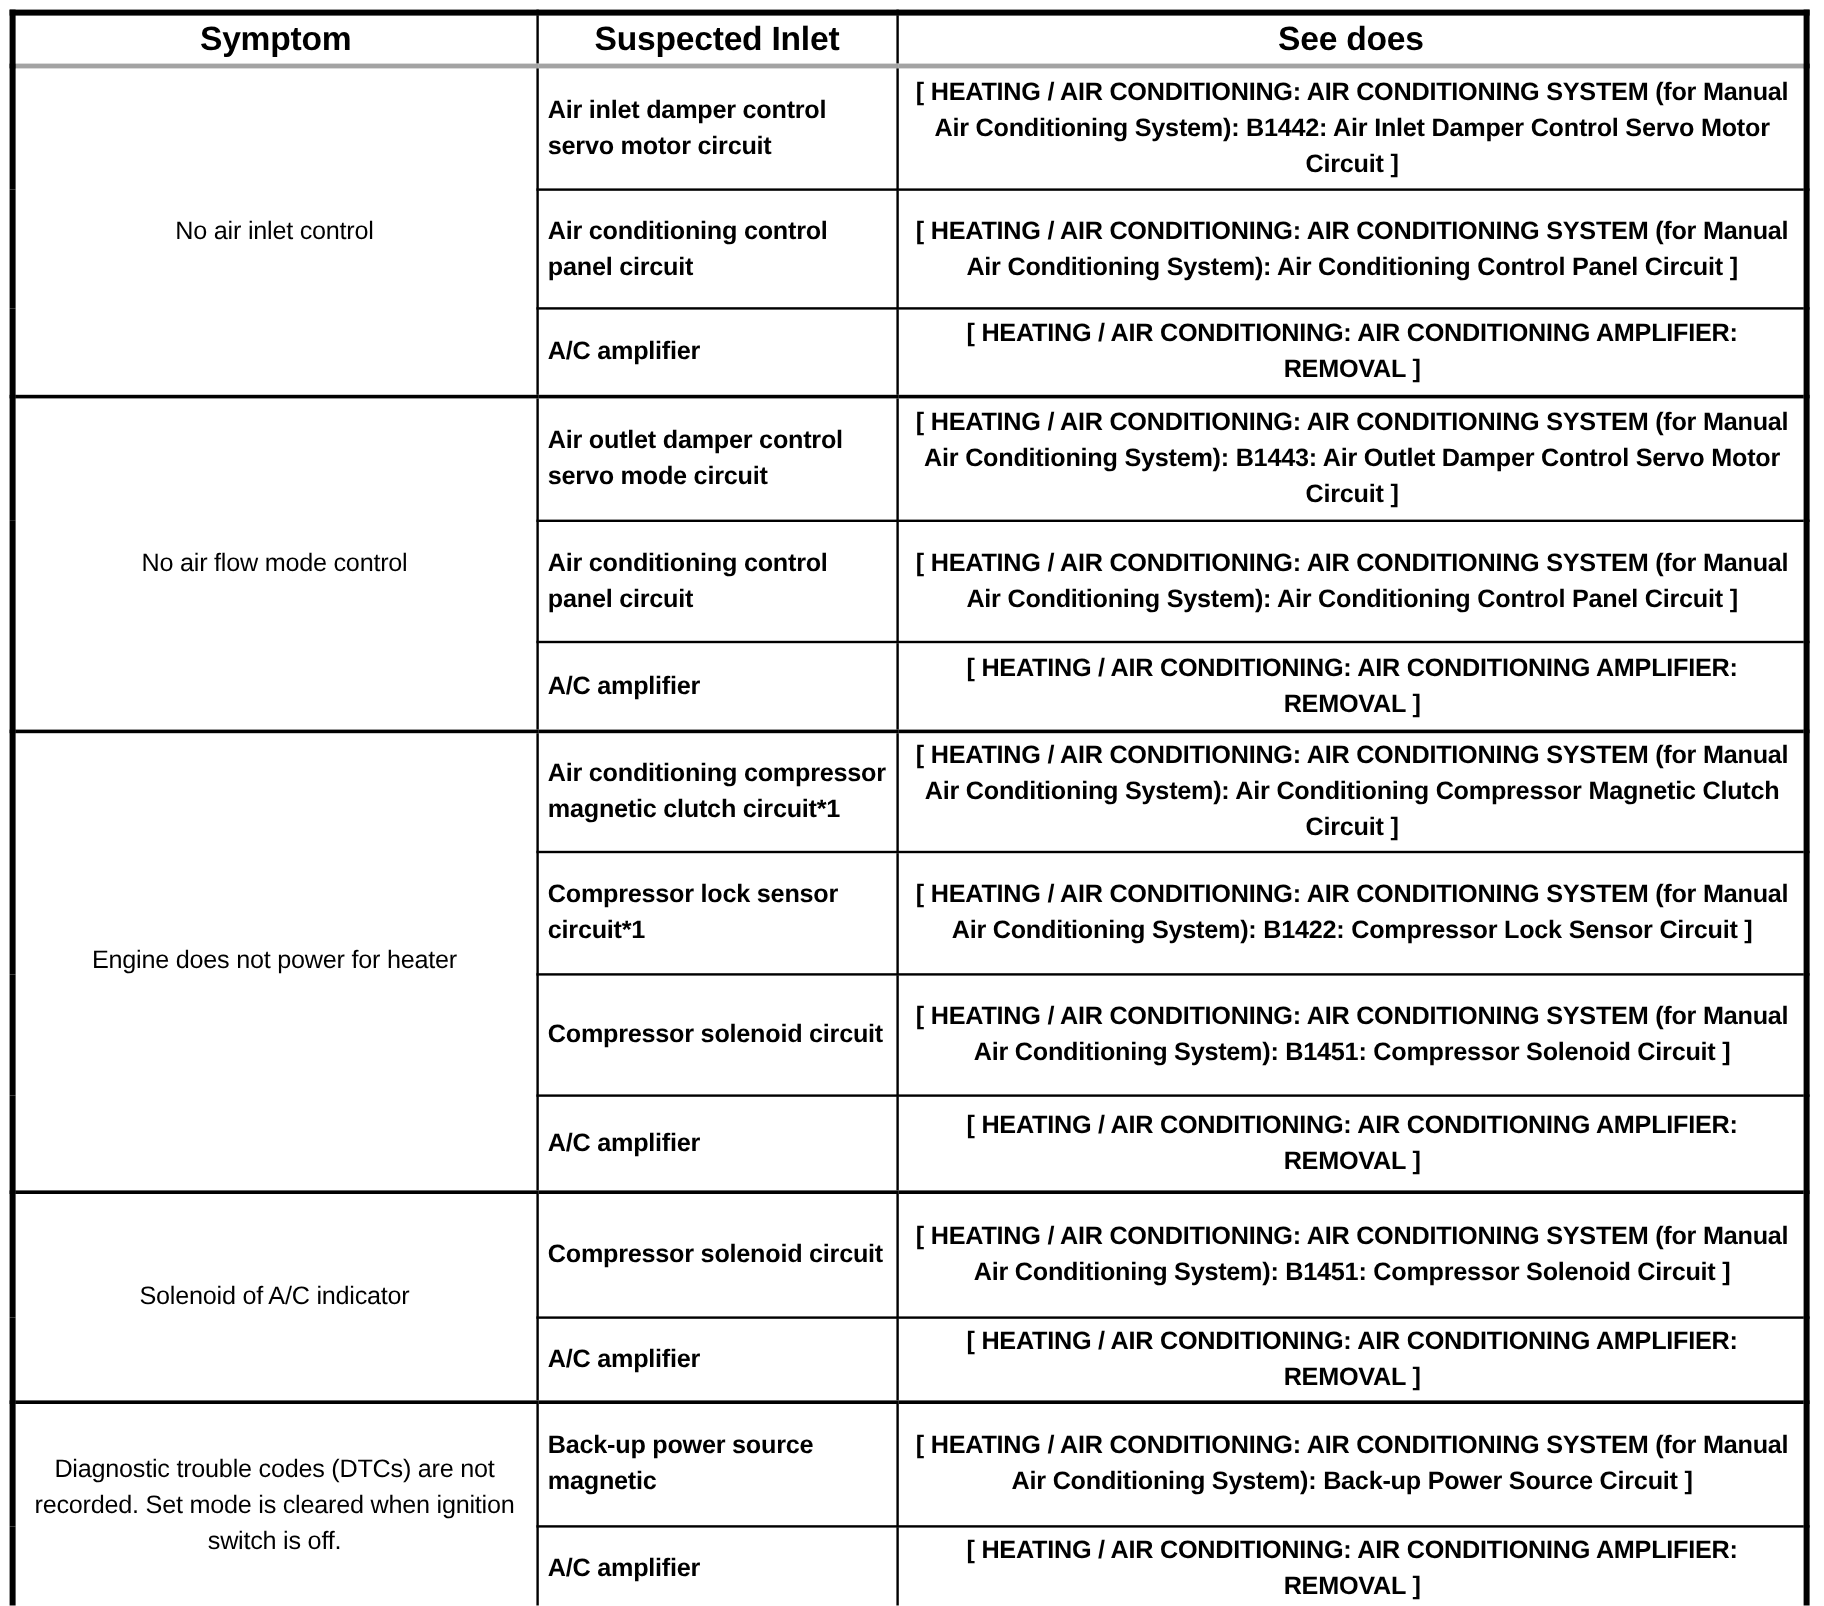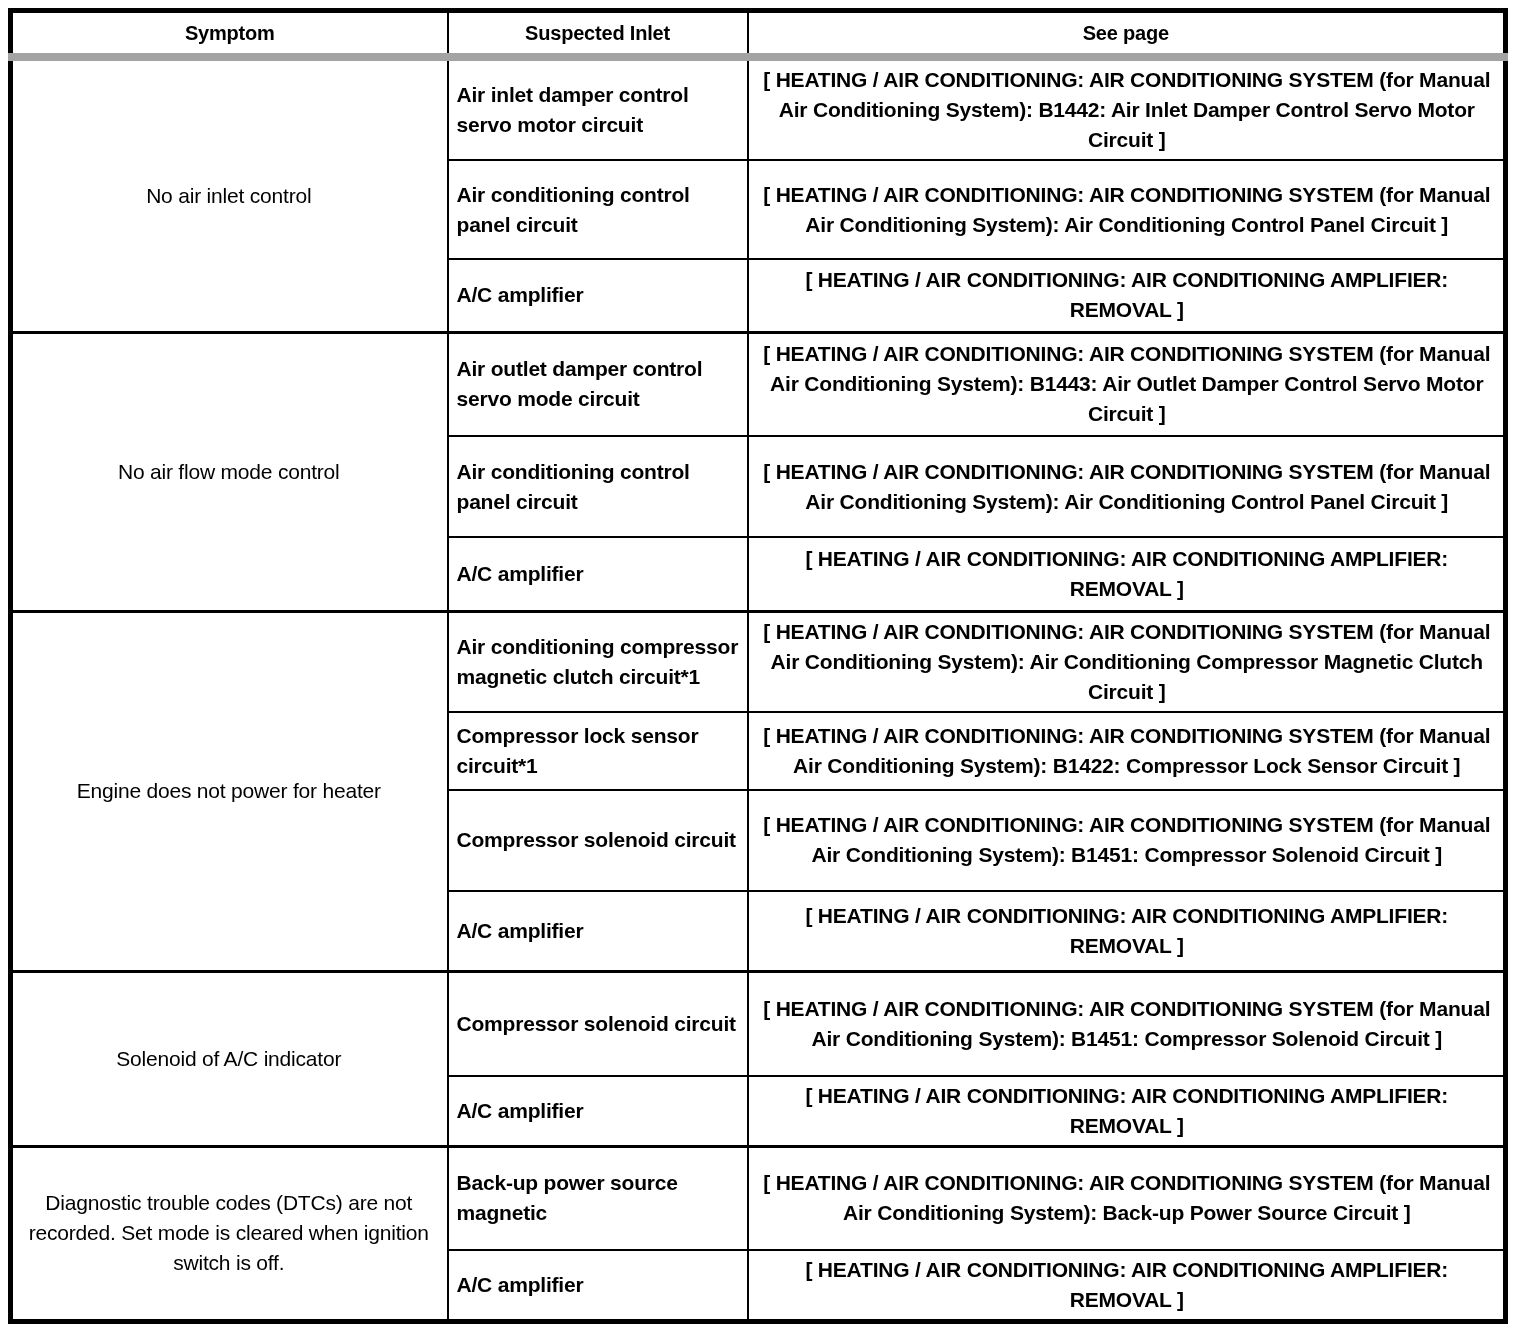--- a/index.html
+++ b/index.html
@@ -26,23 +26,23 @@
     border: 2px solid #000;
     vertical-align: middle;
     font-size: 21px;
     line-height: 30px;
     letter-spacing: -0.2px;
     overflow: hidden;
   }
   thead th {
     height: 36px;
     font-weight: bold;
-    font-size: 20px;
+    font-size: 28px;
     padding: 2px 4px;
-    border-bottom: 8px solid #a3a3a3;
+    border-bottom: 4px solid #a3a3a3;
   }
   tr.section-start > td { border-top: 3px solid #000; }
 
   td.symptom-cell {
     text-align: center;
     padding: 4px 8px 4px 6px;
     font-weight: normal;
   }
   td.area-cell {
     text-align: left;
@@ -56,39 +56,39 @@
   }
 
   
   tr.h-103 { height: 103px; }
   tr.h-99  { height: 99px;  }
   tr.h-73  { height: 73px;  }
   tr.h-104 { height: 104px; }
   tr.h-101 { height: 101px; }
   tr.h-74  { height: 74px;  }
   tr.h-95  { height: 95px;  }
-  tr.h-102 { height: 78px; }
+  tr.h-102 { height: 102px; }
   tr.h-81  { height: 81px;  }
   tr.h-69  { height: 69px;  }
   tr.h-66  { height: 66px;  }
 </style>
 </head>
 <body>
 
 <table class="symptom-table">
   <colgroup>
     <col class="c-symptom">
     <col class="c-area">
     <col class="c-page">
   </colgroup>
   <thead>
     <tr>
       <th>Symptom</th>
       <th>Suspected Inlet</th>
-      <th>See page</th>
+      <th>See does</th>
     </tr>
   </thead>
   <tbody>
 
     <tr class="section-start h-103">
       <td class="symptom-cell" rowspan="3">No air inlet control</td>
       <td class="area-cell">Air inlet damper control servo motor circuit</td>
       <td class="page-cell">[ HEATING / AIR CONDITIONING: AIR CONDITIONING SYSTEM (for Manual Air Conditioning System): B1442: Air Inlet Damper Control Servo Motor Circuit ]</td>
     </tr>
     <tr class="h-99">

